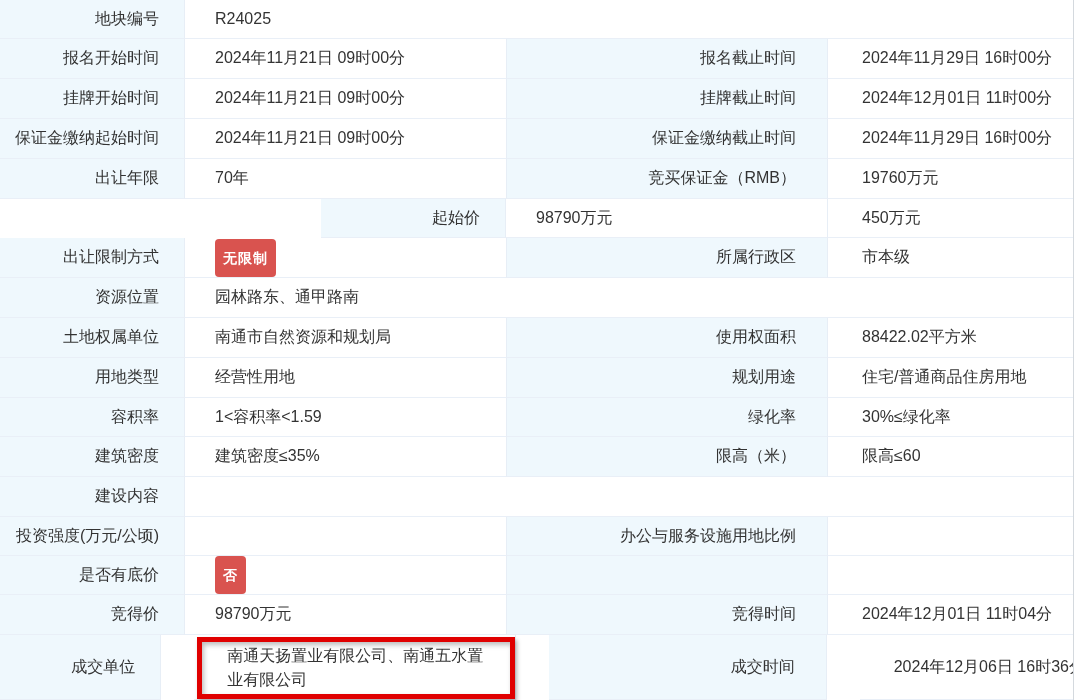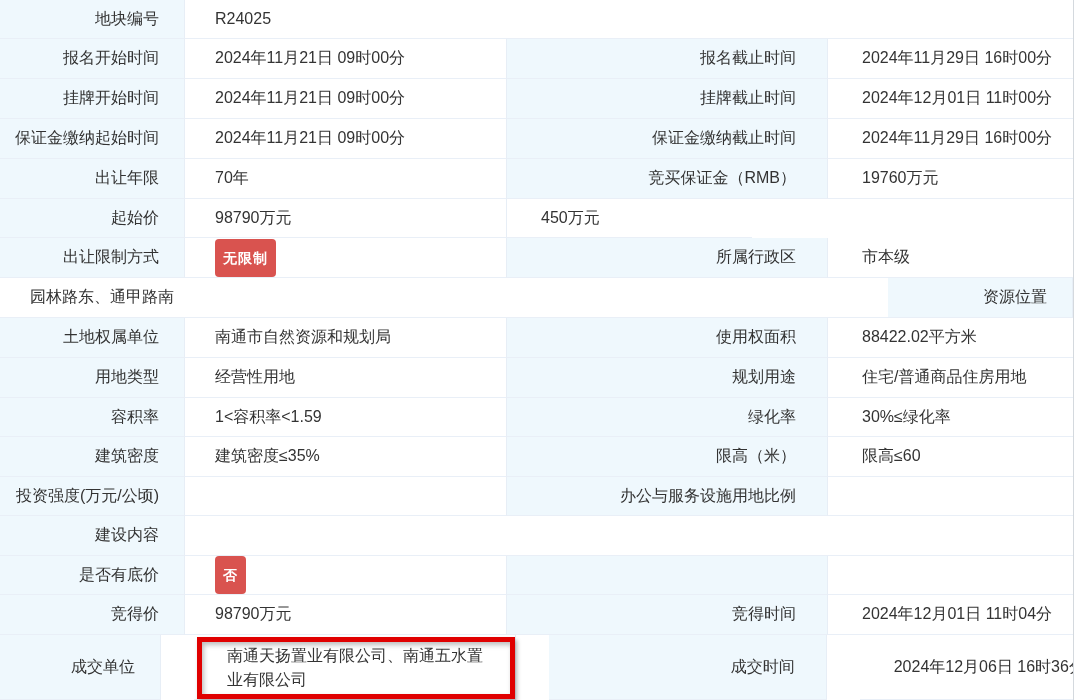--- a/index.html
+++ b/index.html
@@ -3,21 +3,21 @@
 <meta charset="utf-8">
 <title>地块信息</title>
 <style>
   html,body{margin:0;padding:0;background:#ffffff;}
   body{
     font-family:"Liberation Sans","DejaVu Sans",sans-serif;
     font-size:16px;color:#333333;
     width:1080px;height:700px;overflow:hidden;
   }
   .tbl{width:1074px;border-right:1px solid #d4d9de;box-sizing:border-box;}
-  .row{display:flex;}
+  .row{display:flex;justify-content:flex-end;}
   .cell{
     box-sizing:border-box;display:flex;align-items:center;
     border-bottom:1px solid #e9eff7;overflow:hidden;white-space:nowrap;
   }
   .lbl{background:#eff8fd;justify-content:flex-end;text-align:right;}
   .c1{width:185px;padding-right:25px;border-right:1px solid #e7eef6;}
   .c2{width:322px;padding-left:30px;border-right:1px solid #e7eef6;}
   .c3{width:321px;padding-right:31px;border-right:1px solid #e7eef6;}
   .c4{width:245px;padding-left:34px;}
   .span3{width:888px;padding-left:30px;border-right:none;}
@@ -84,22 +84,22 @@
   <div class="row h40">
     <div class="cell lbl c1">出让限制方式</div>
     <div class="cell c2">
       <span class="badge">无限制</span>
     </div>
     <div class="cell lbl c3">所属行政区</div>
     <div class="cell c4">市本级</div>
   </div>
 
   <div class="row h40">
+    <div class="cell lbl c1">资源位置</div>
     <div class="cell span3">园林路东、通甲路南</div>
-    <div class="cell lbl c1">资源位置</div>
   </div>
 
   <div class="row h40">
     <div class="cell lbl c1">土地权属单位</div>
     <div class="cell c2">南通市自然资源和规划局</div>
     <div class="cell lbl c3">使用权面积</div>
     <div class="cell c4">88422.02平方米</div>
   </div>
 
   <div class="row h40">
@@ -116,30 +116,30 @@
     <div class="cell c4">30%≤绿化率</div>
   </div>
 
   <div class="row h40">
     <div class="cell lbl c1">建筑密度</div>
     <div class="cell c2">建筑密度≤35%</div>
     <div class="cell lbl c3">限高（米）</div>
     <div class="cell c4">限高≤60</div>
   </div>
 
+  <div class="row h40">
+    <div class="cell lbl c1">建设内容</div>
+    <div class="cell span3"></div>
+  </div>
+
   <div class="row h39">
     <div class="cell lbl c1">投资强度(万元/公顷)</div>
     <div class="cell c2"></div>
     <div class="cell lbl c3">办公与服务设施用地比例</div>
     <div class="cell c4"></div>
-  </div>
-
-  <div class="row h40">
-    <div class="cell lbl c1">建设内容</div>
-    <div class="cell span3"></div>
   </div>
 
   <div class="row h39">
     <div class="cell lbl c1">是否有底价</div>
     <div class="cell c2">
       <span class="badge">否</span>
     </div>
     <div class="cell lbl c3"></div>
     <div class="cell c4"></div>
   </div>

